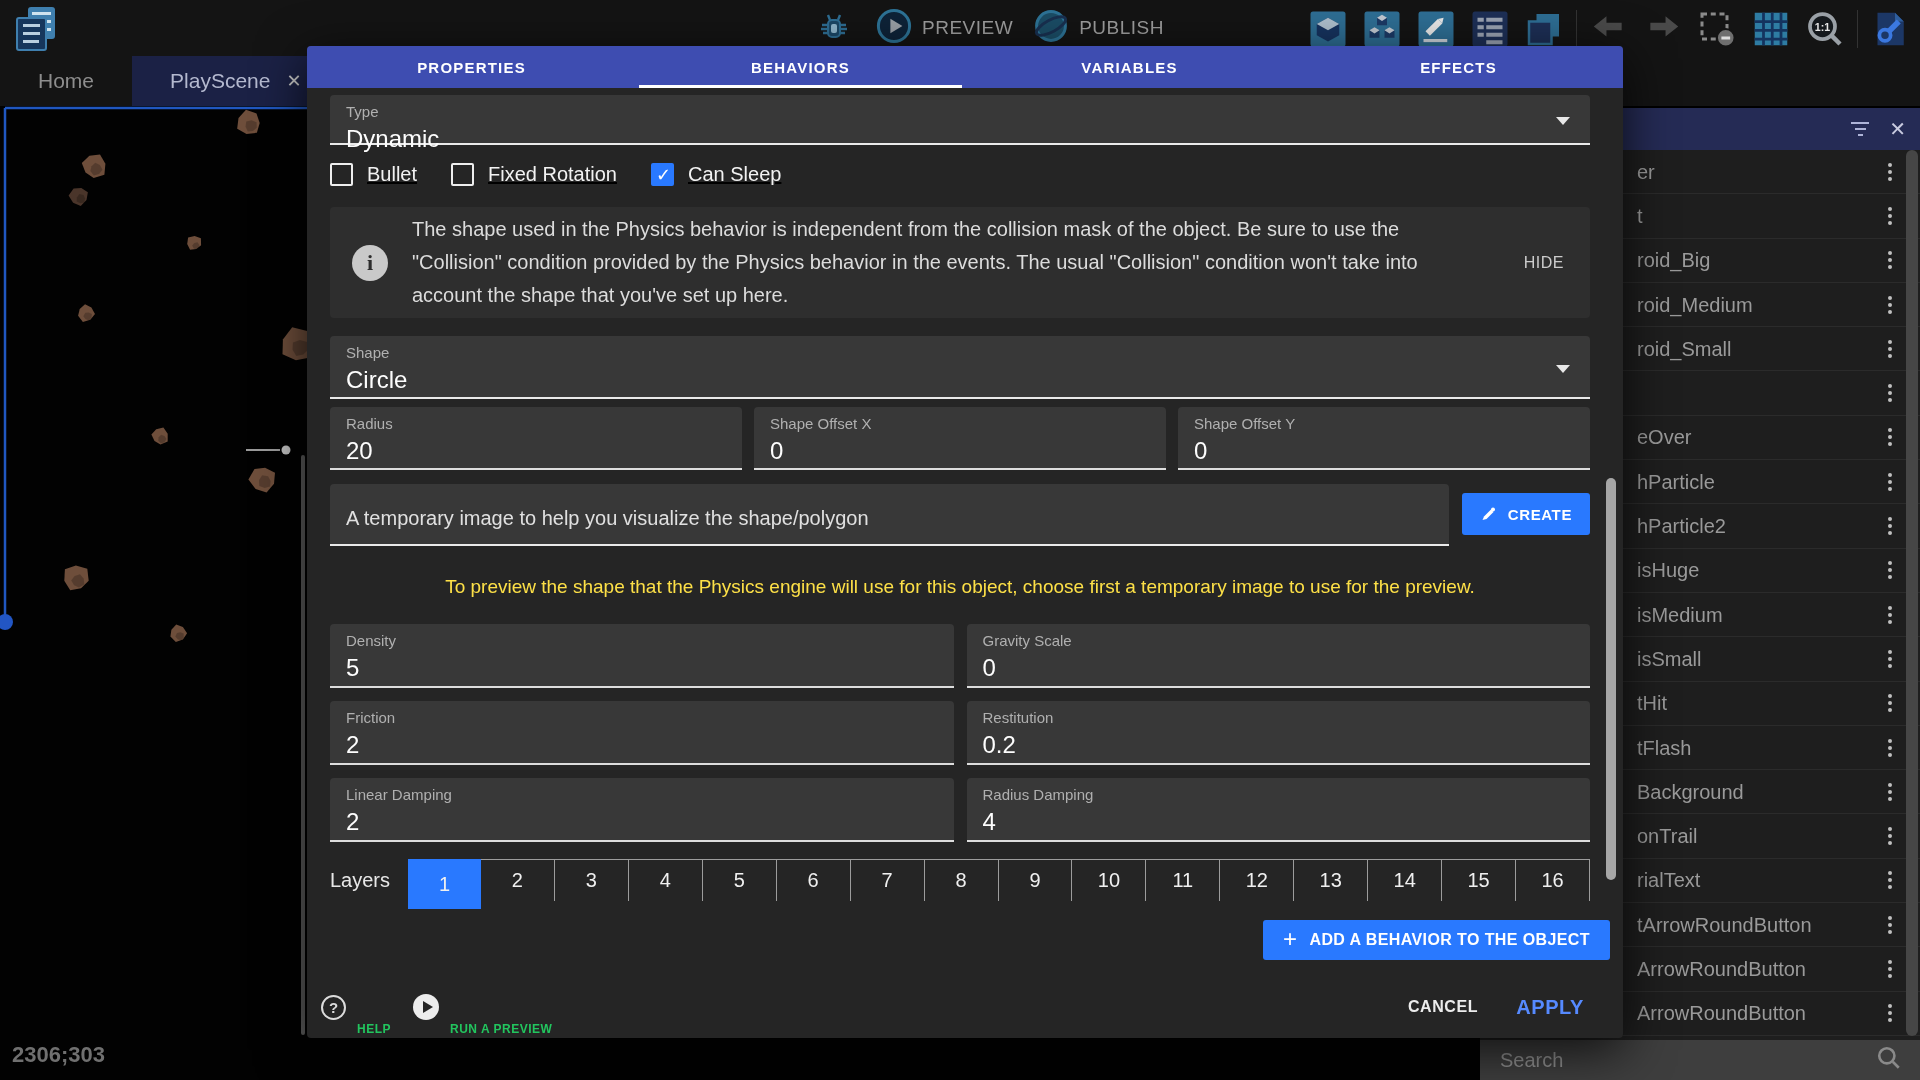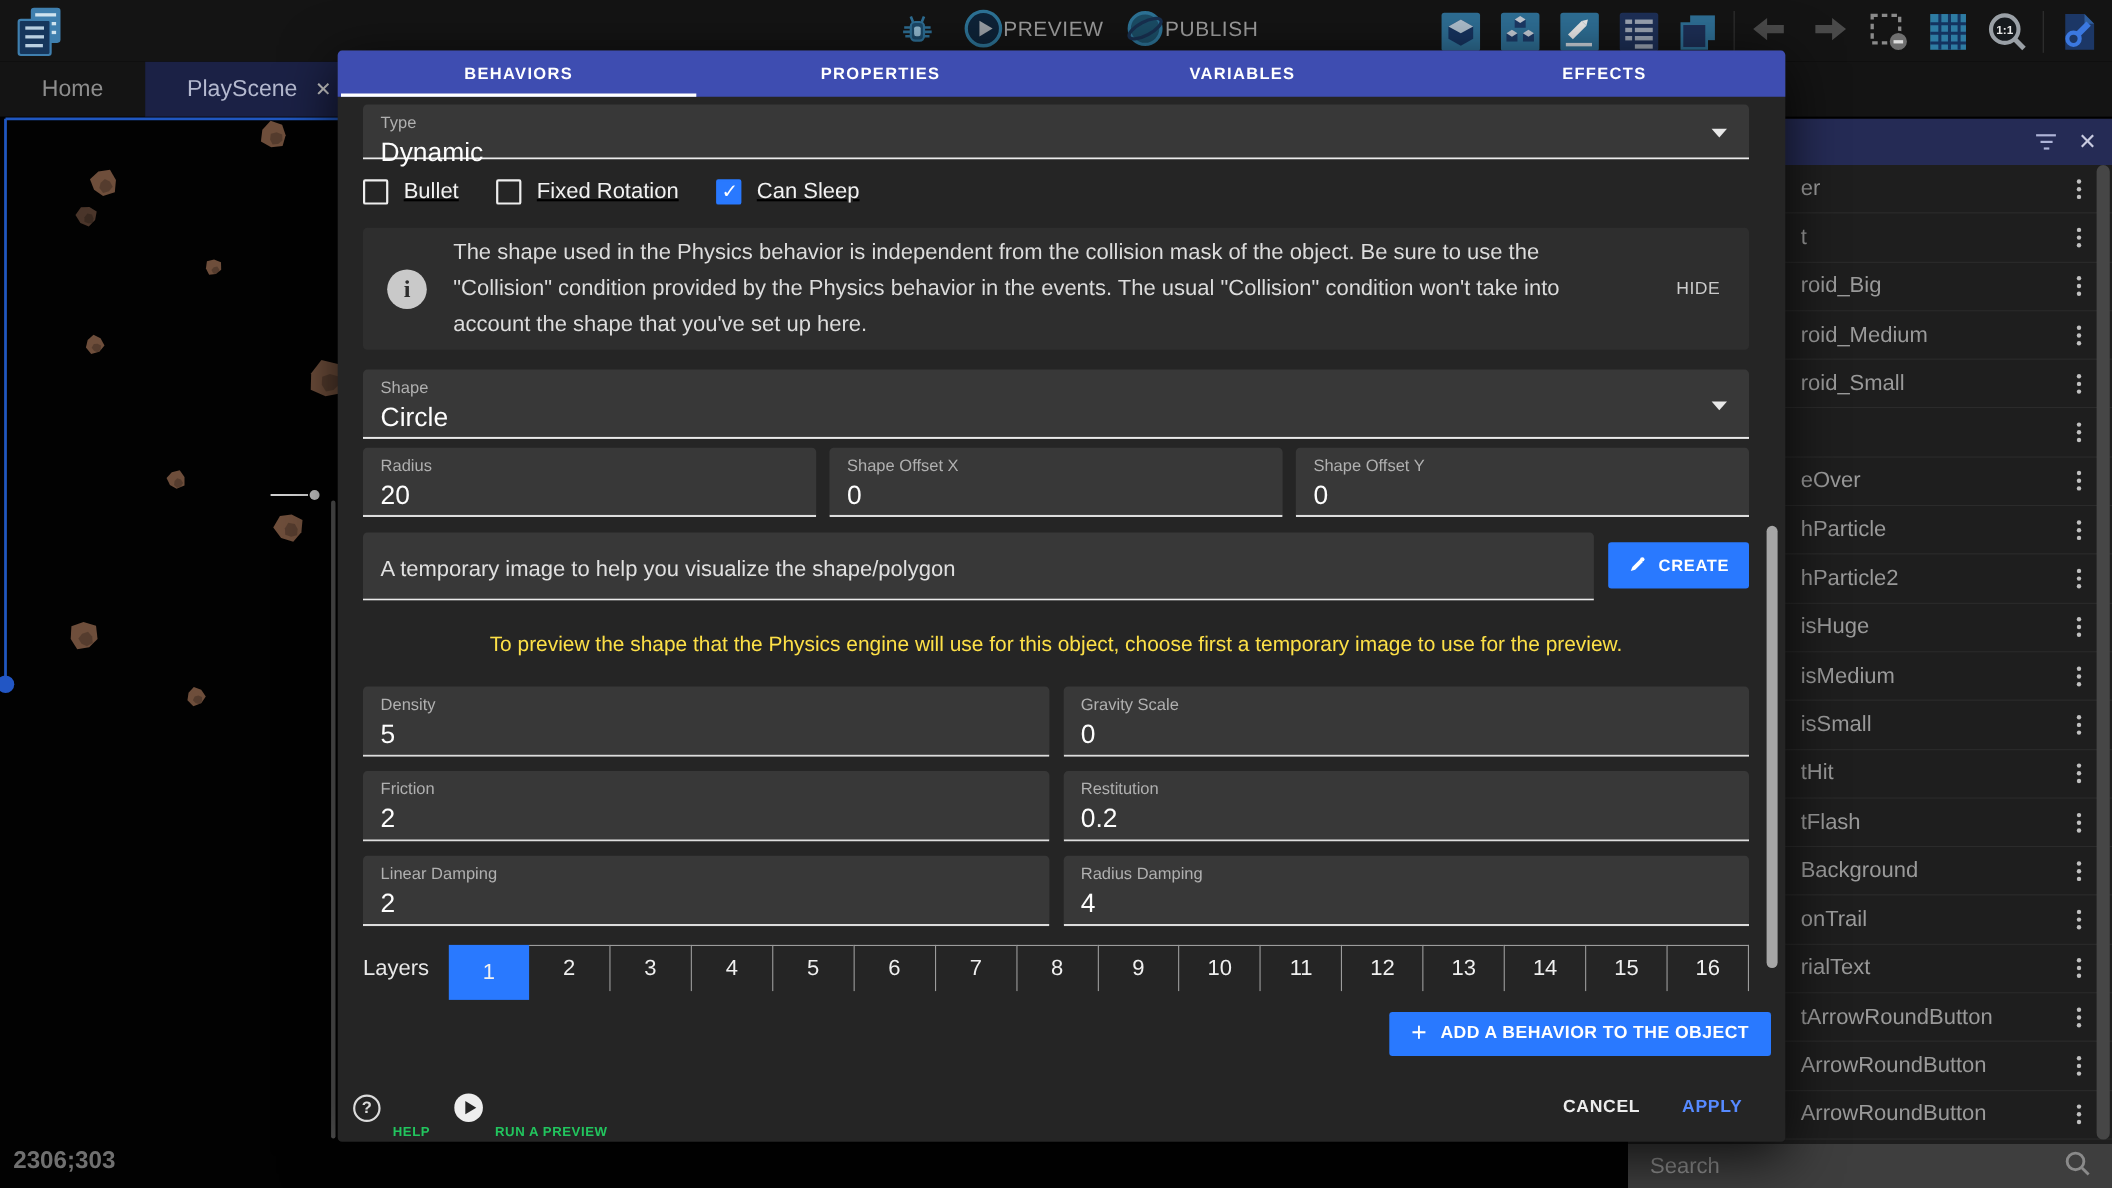--- a/index.html
+++ b/index.html
@@ -8,21 +8,21 @@
 
 
 .toolbar { position:absolute; left:0; top:0; width:1920px; height:56px; background:#141414; z-index:5; }
 .pm-icon { position:absolute; left:10px; top:4px; width:50px; height:50px; cursor:pointer; }
 .pm-back { position:absolute; left:18px; top:3px; width:27px; height:32px; background:#3f7fae; border-radius:3px; }
 .pm-back i { display:block; height:3px; background:#cfe3ef; margin:5px 4px 0 4px; }
 .pm-front { position:absolute; left:6px; top:13px; width:31px; height:34px; background:#16365c; border:2px solid #3f7fae; border-radius:3px; }
 .pm-front i { display:block; height:3px; background:#b9cfe0; margin:5px 5px 0 5px; }
 .pm-front i:last-child { width:60%; }
 .tb-center { position:absolute; left:812px; top:0; height:56px; display:flex; align-items:center; gap:20px; }
-.tb-btn { display:flex; align-items:center; cursor:pointer; }
+.tb-btn { display:flex; align-items:center; gap:10px; cursor:pointer; }
 .tb-label { font-size:19px; color:#9e9e9e; letter-spacing:.5px; }
 .tb-right { position:absolute; right:8px; top:5px; height:48px; display:flex; align-items:center; gap:10px; }
 .tb-ic { width:44px; height:44px; display:flex; align-items:center; justify-content:center; cursor:pointer; }
 .tb-sep { width:1px; height:38px; background:#333; }
 
 
 .tabbar { position:absolute; left:0; top:56px; width:1920px; height:50px; background:#141414; display:flex; z-index:4; }
 .etab { height:50px; display:flex; align-items:center; gap:16px; padding:0 38px; font-size:21px; color:#8d8d8d; cursor:pointer;justify-content:center; }
 .etab.active { background:#1b2145; color:#b4b9cf; }
 .etab-close { font-size:18px; color:#c7c7c7; cursor:pointer; }
@@ -99,21 +99,21 @@
 .add-btn { height:40px; padding:0 20px; background:#2979ff; border:none; border-radius:3px; color:#fff; font-size:16px; font-weight:bold; letter-spacing:.4px; display:flex; align-items:center; gap:12px; cursor:pointer; }
 .add-plus { font-size:24px; font-weight:normal; margin-top:-2px; }
 
 .dlg-footer { position:absolute; left:0; bottom:0; width:100%; height:62px; display:flex; align-items:center; padding:0 31px 0 14px; }
 .ftr-item { display:flex; align-items:center; gap:11px; margin-right:22px; cursor:pointer; }
 .ftr-label { font-size:12px; font-weight:bold; color:#22c55e; letter-spacing:.5px;margin-top:44px; }
 .help-ic { width:25px; height:25px; border:2.5px solid #dcdcdc; border-radius:50%; color:#dcdcdc; font-size:15px; font-weight:bold; display:flex; align-items:center; justify-content:center; }
 .play-ic { width:26px; height:26px; border-radius:50%; background:#ededed; position:relative; }
 .play-ic::after { content:""; position:absolute; left:10px; top:7px; border-left:10px solid #252525; border-top:6px solid transparent; border-bottom:6px solid transparent; }
 .cancel-btn { margin-left:auto; font-size:16px; font-weight:bold; color:#ececec; letter-spacing:.6px; cursor:pointer; padding:8px; }
-.apply-btn { margin-left:22px; font-size:16px; font-weight:bold; color:#568aff; letter-spacing:.6px; cursor:pointer; padding:8px; }
+.apply-btn { margin-left:22px; font-size:20px; font-weight:bold; color:#568aff; letter-spacing:.6px; cursor:pointer; padding:8px; }
 .dlg-scrollbar { position:absolute; right:7px; top:432px; width:10px; height:402px; background:#a6a6a6; border-radius:5px; cursor:pointer; }
 </style>
 </head>
 <body>
 
 <header class="toolbar">
   <div class="pm-icon">
     <span class="pm-back">
         <i></i>
         <i></i>
@@ -469,22 +469,22 @@
         <circle cx="10" cy="10" r="7" fill="none" stroke="#8a8a8a" stroke-width="2.4"></circle>
         <line x1="15.5" y1="15.5" x2="21" y2="21" stroke="#8a8a8a" stroke-width="2.4"></line>
       </svg>
     </span>
   </div>
   <div class="op-scrollbar"></div>
 </aside>
 
 <section class="dialog">
   <header class="dlg-tabs">
+      <div class="dlg-tab">PROPERTIES</div>
       <div class="dlg-tab active">BEHAVIORS</div>
-      <div class="dlg-tab">PROPERTIES</div>
       <div class="dlg-tab">VARIABLES</div>
       <div class="dlg-tab">EFFECTS</div>
     </header>
 
   <div class="dlg-body">
     <div class="field select type-field">
       <span class="f-label">Type</span>
       <span class="f-value">Dynamic</span>
       <span class="caret"></span>
     </div>

